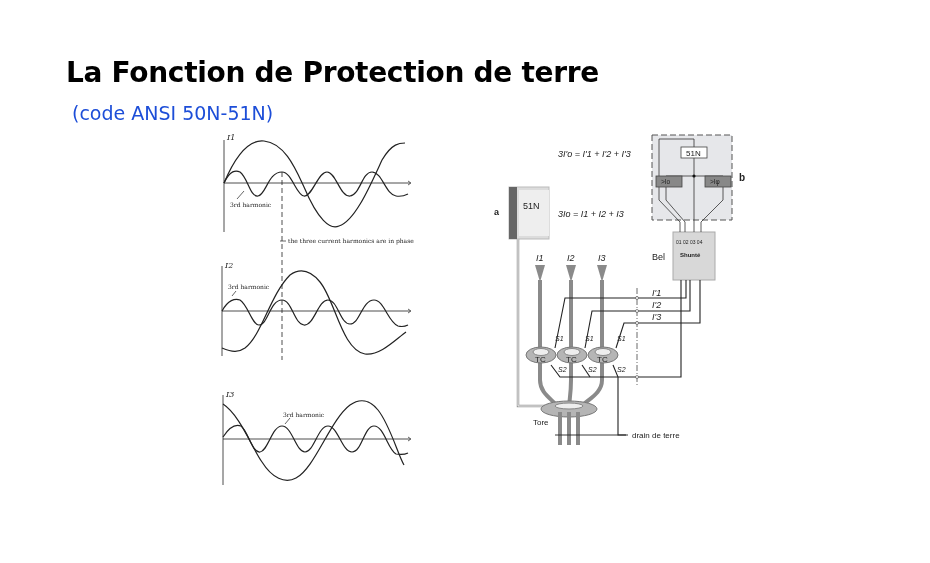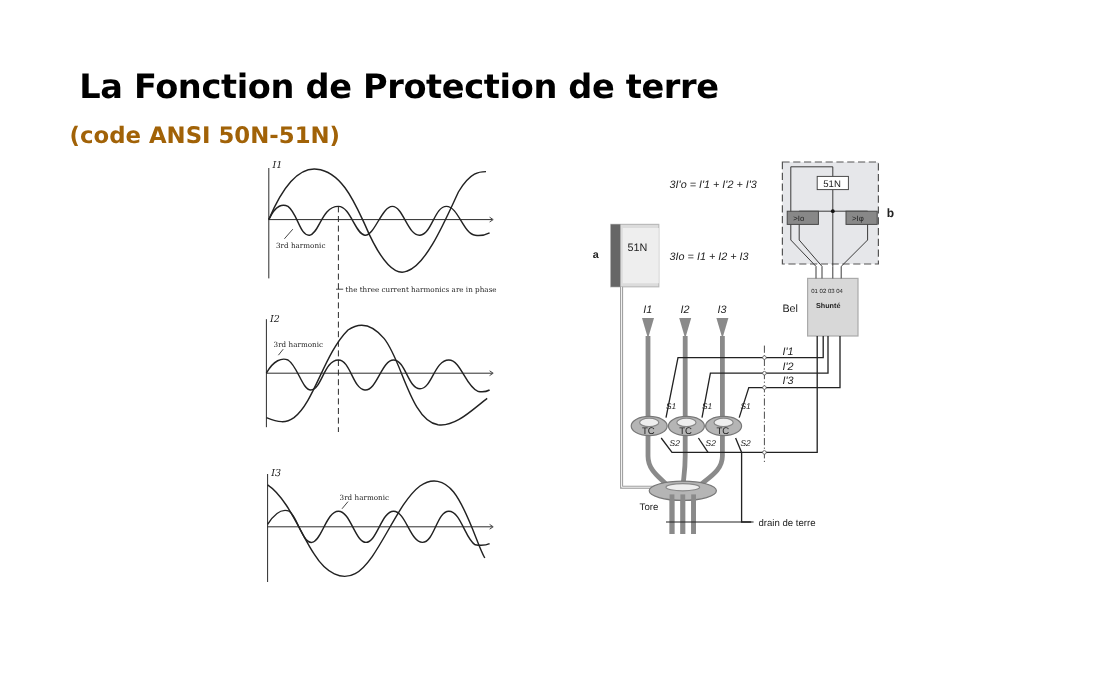--- a/index.html
+++ b/index.html
@@ -1,18 +1,18 @@
 <!DOCTYPE html>
 <html><head>
   <meta charset="utf-8">
   <style>
     html, body { margin:0; padding:0; background:#ffffff; }
     body { width:930px; height:563px; position:relative; overflow:hidden; font-family:"DejaVu Sans", sans-serif; }
     .title { position:absolute; left:66px; top:56px; font-family:"DejaVu Sans", sans-serif; font-weight:bold; font-size:28px; color:#000; letter-spacing:-0.3px; }
-    .subtitle { position:absolute; left:58px; top:102px; font-family:"DejaVu Sans", sans-serif; font-weight:bold; font-size:19px; color:#a16207; }
+    .subtitle { position:absolute; left:72px; top:102px; font-family:"DejaVu Sans", sans-serif; font-weight:normal; font-size:19px; color:#1d4ed8; }
     svg { position:absolute; left:0; top:0; }
     .wave-label { font-family:"DejaVu Serif", serif; font-size:6px; fill:#222; }
     .axis-label { font-family:"DejaVu Serif", serif; font-style:italic; font-size:8px; fill:#222; }
     .sch { font-family:"Liberation Sans", sans-serif; fill:#222; }
   </style>
 </head>
 <body>
 
 <div class="title">La Fonction de Protection de terre</div>
 <div class="subtitle">(code ANSI 50N-51N)</div>

